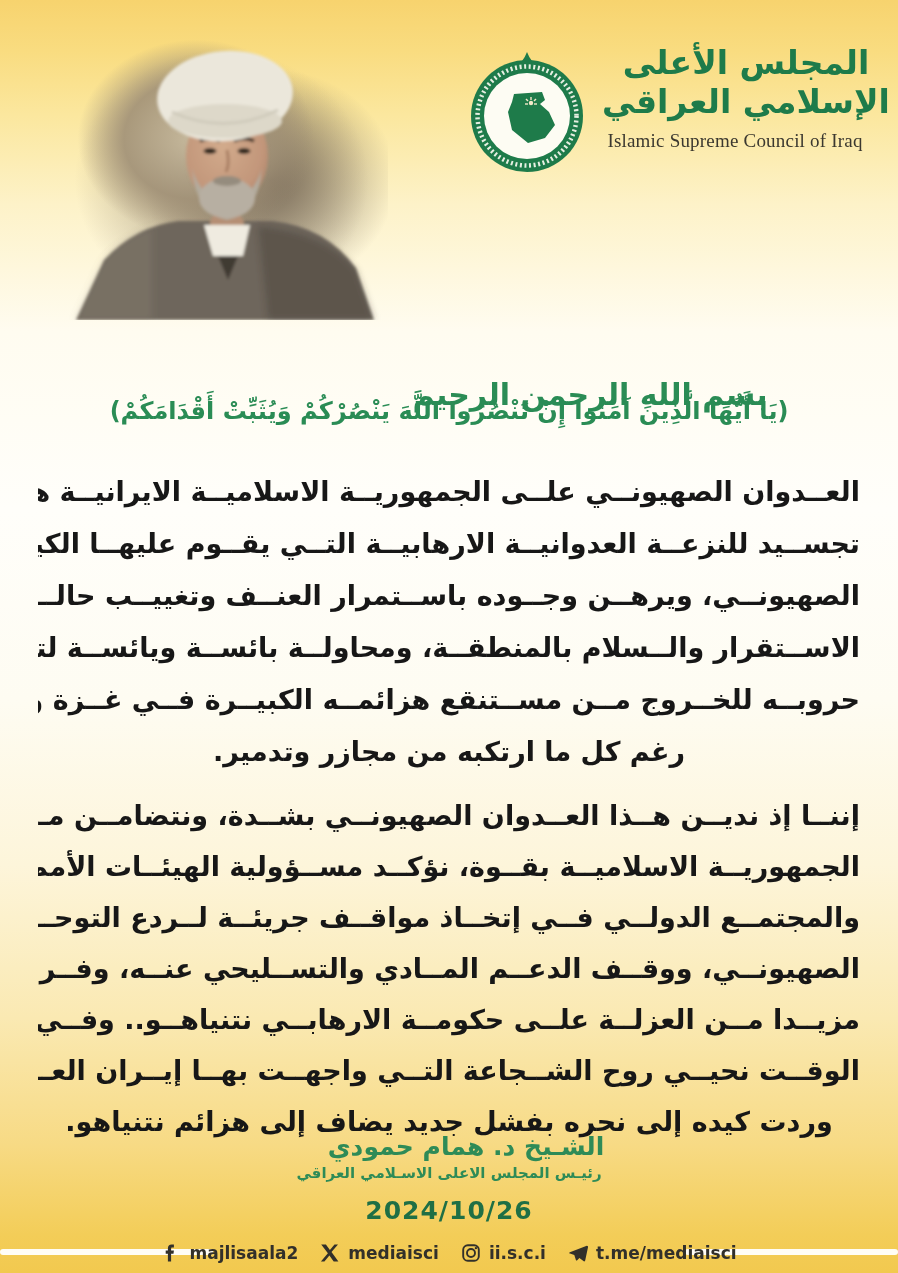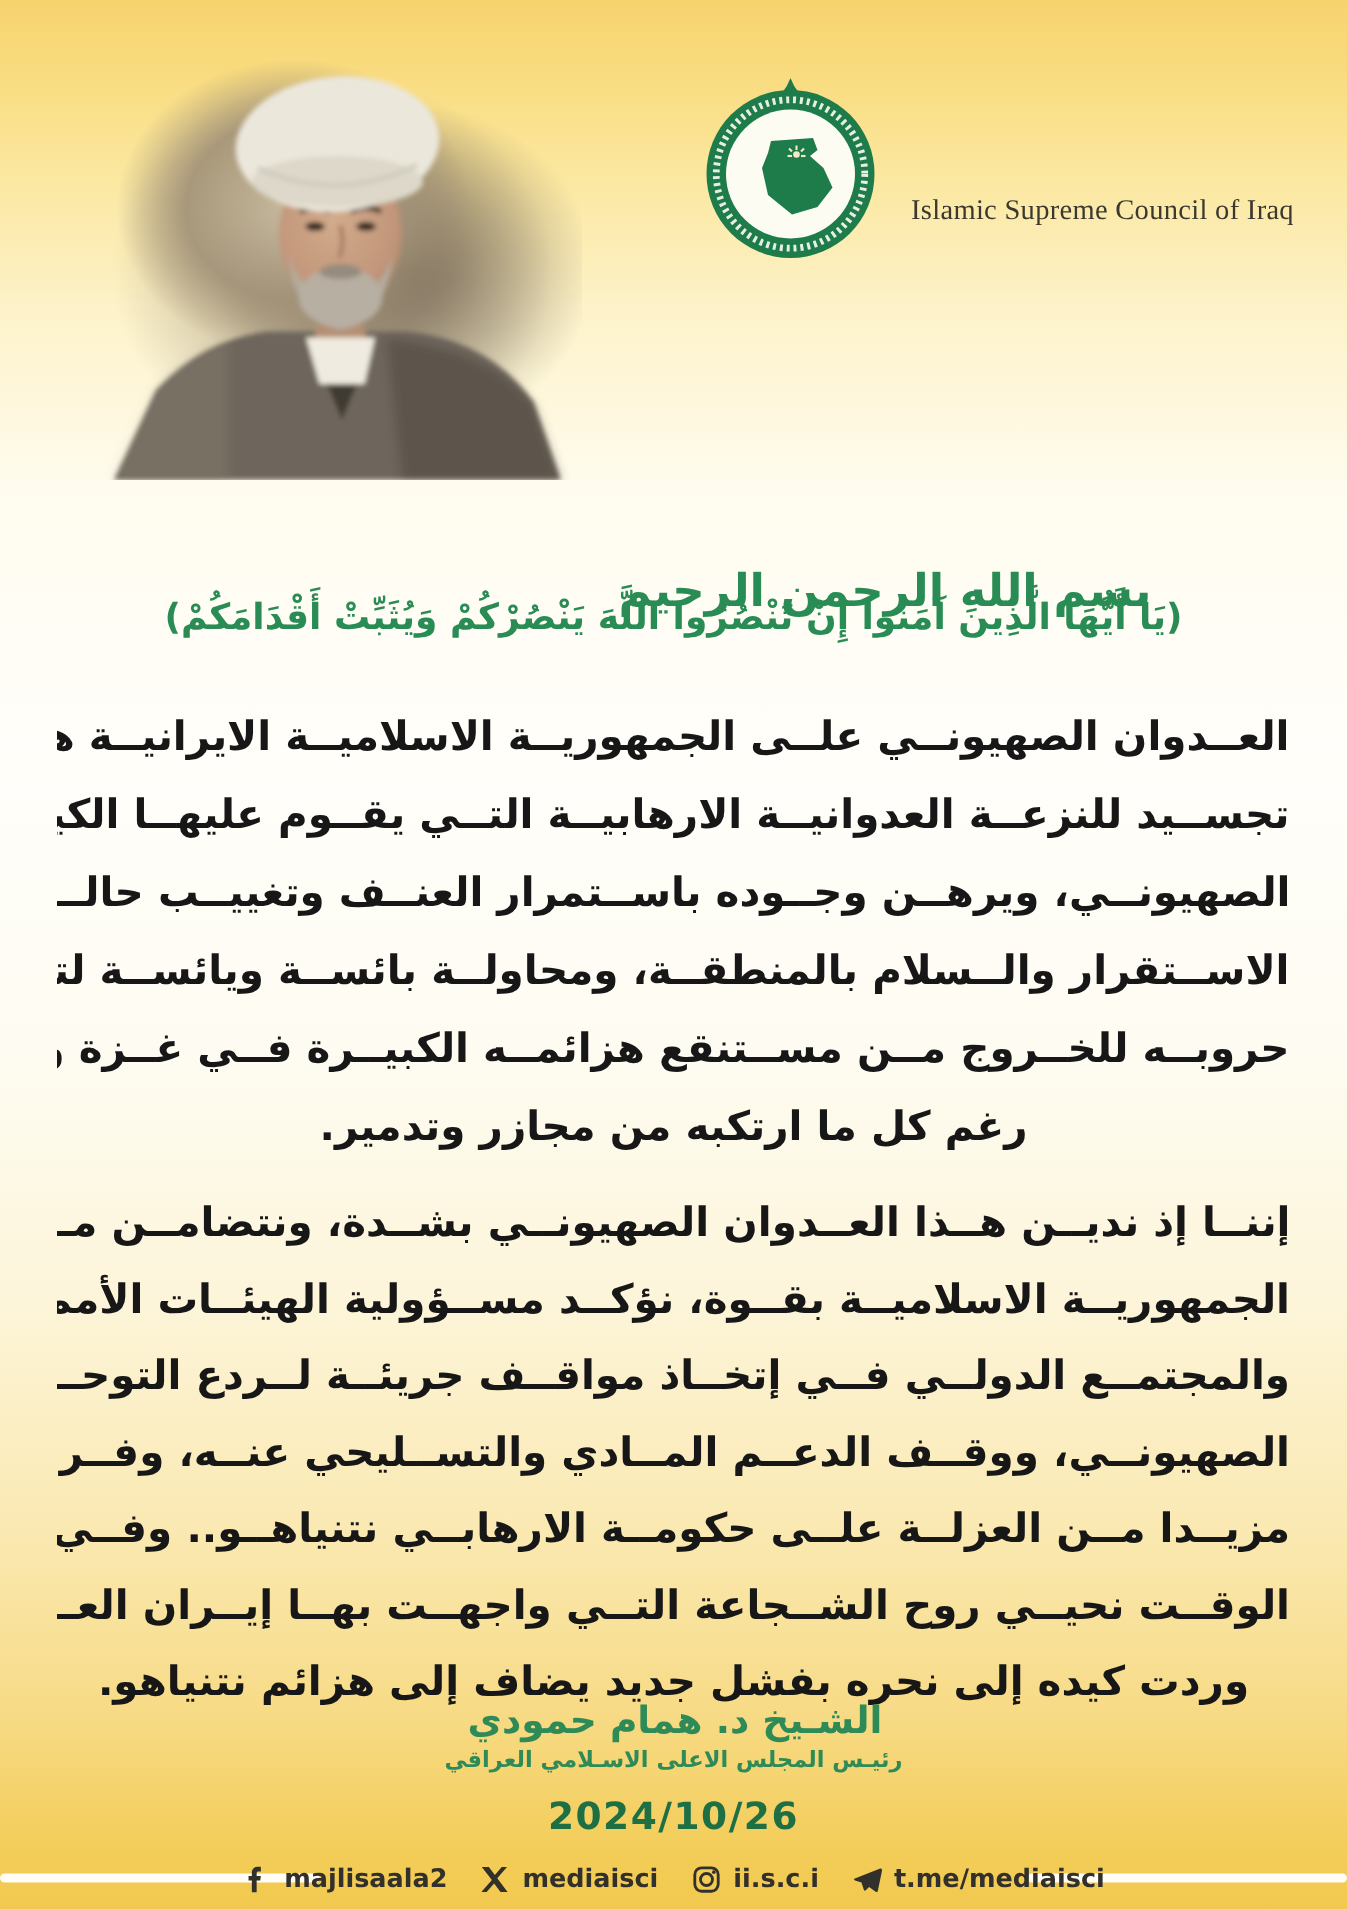--- a/index.html
+++ b/index.html
@@ -53,21 +53,21 @@
   .para2{top:790px;}
   .pline{
     height:52px;line-height:52px;font-size:27px;
     text-align:justify;text-align-last:justify;-moz-text-align-last:justify;
     overflow:hidden;white-space:nowrap;
   }
   .para2 .pline{height:51px;line-height:51px;}
   .pline.center{text-align:center;text-align-last:center;-moz-text-align-last:center;white-space:normal;}
   
   .sig-name{
-    position:absolute;left:200px;top:1132px;width:500px;direction:rtl;text-align:center;
+    position:absolute;left:216px;top:1132px;width:500px;direction:rtl;text-align:center;
     color:#2e8b57;font-weight:bold;font-size:25px;
   }
   .sig-title{
     position:absolute;left:199px;top:1164px;width:500px;direction:rtl;text-align:center;
     color:#2e8b57;font-weight:bold;font-size:15px;
   }
   .sig-date{
     position:absolute;left:199px;top:1196px;width:500px;text-align:center;
     color:#1f6f45;font-weight:bold;font-size:25px;letter-spacing:1px;
   }
@@ -143,20 +143,21 @@
     <circle cx="79" cy="53" r="2.2" fill="#f4e9c9"></circle>
     <g stroke="#f4e9c9" stroke-width="1.4">
       <line x1="79" y1="47" x2="79" y2="50"></line>
         <line x1="74" y1="49" x2="76" y2="51"></line>
       <line x1="84" y1="49" x2="82" y2="51"></line>
         <line x1="73" y1="54" x2="76" y2="54"></line>
       <line x1="85" y1="54" x2="82" y2="54"></line>
     </g>
   </svg>
 
+  <div class="calligraphy">المجلس الأعلى الإسلامي العراقي</div>
   <div class="org-en">Islamic Supreme Council of Iraq</div>
 
   <div class="basmala">بسم الله الرحمن الرحيم</div>
   <div class="verse">(يَا أَيُّهَا الَّذِينَ آمَنُوا إِنْ تَنْصُرُوا اللَّهَ يَنْصُرْكُمْ وَيُثَبِّتْ أَقْدَامَكُمْ)</div>
 
   <div class="para para1">
     <div class="pline">العــدوان الصهيونــي علــى الجمهوريــة الاسلاميــة الايرانيــة هــو</div>
     <div class="pline">تجســيد للنزعــة العدوانيــة الارهابيــة التــي يقــوم عليهــا الكيــان</div>
     <div class="pline">الصهيونــي، ويرهــن وجــوده باســتمرار العنــف وتغييــب حالــة</div>
     <div class="pline">الاســتقرار والــسلام بالمنطقــة، ومحاولــة بائســة ويائســة لتوســيع</div>

